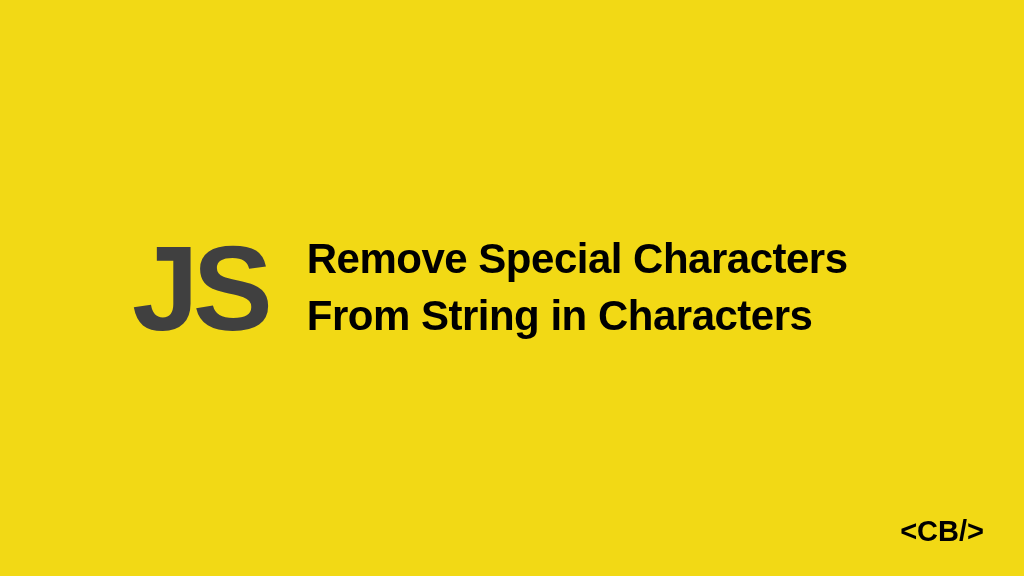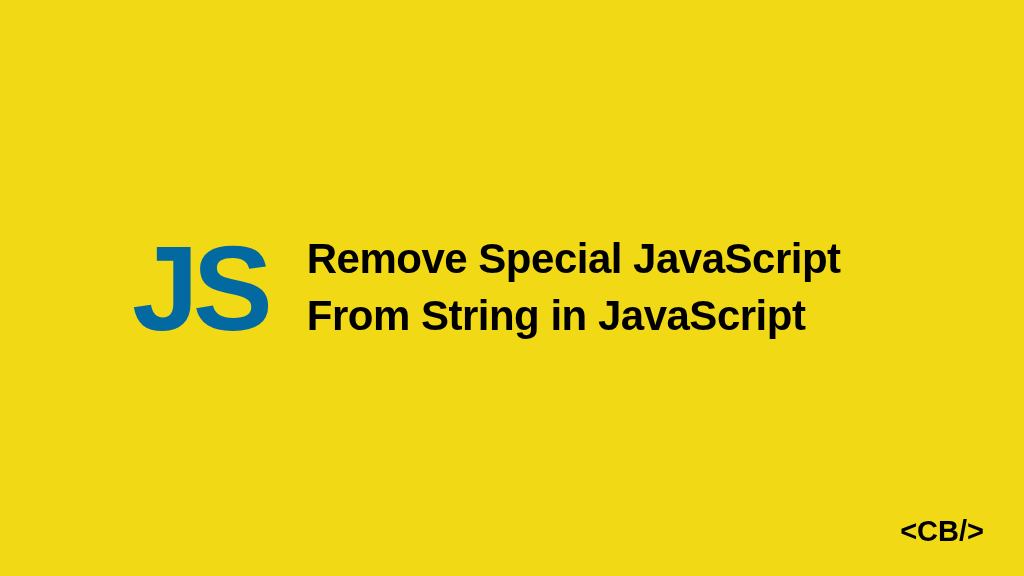--- a/index.html
+++ b/index.html
@@ -21,21 +21,21 @@
       left: 50%;
       transform: translate(-50%, -50%);
       display: flex;
       align-items: center;
       gap: 40px;
       width: 760px;
     }
     .js-logo {
       font-size: 120px;
       font-weight: 800;
-      color: #0369a1;
+      color: #404040;
       letter-spacing: -6px;
       line-height: 1;
       flex-shrink: 0;
       text-align: center;
     }
     .title {
       font-size: 42px;
       font-weight: 600;
       color: #000;
       line-height: 1.35;
@@ -54,18 +54,18 @@
     }
     .footer-tag {
       font-weight: 700;
     }
   </style>
 </head>
 <body>
 
 <div class="content">
   <div class="js-logo">JS</div>
-  <div class="title">Remove Special JavaScript From String in JavaScript</div>
+  <div class="title">Remove Special Characters From String in Characters</div>
 </div>
 
 <div class="footer">
   <span class="footer-tag">&lt;CB/&gt;</span>
 </div>
 
 </body></html>

